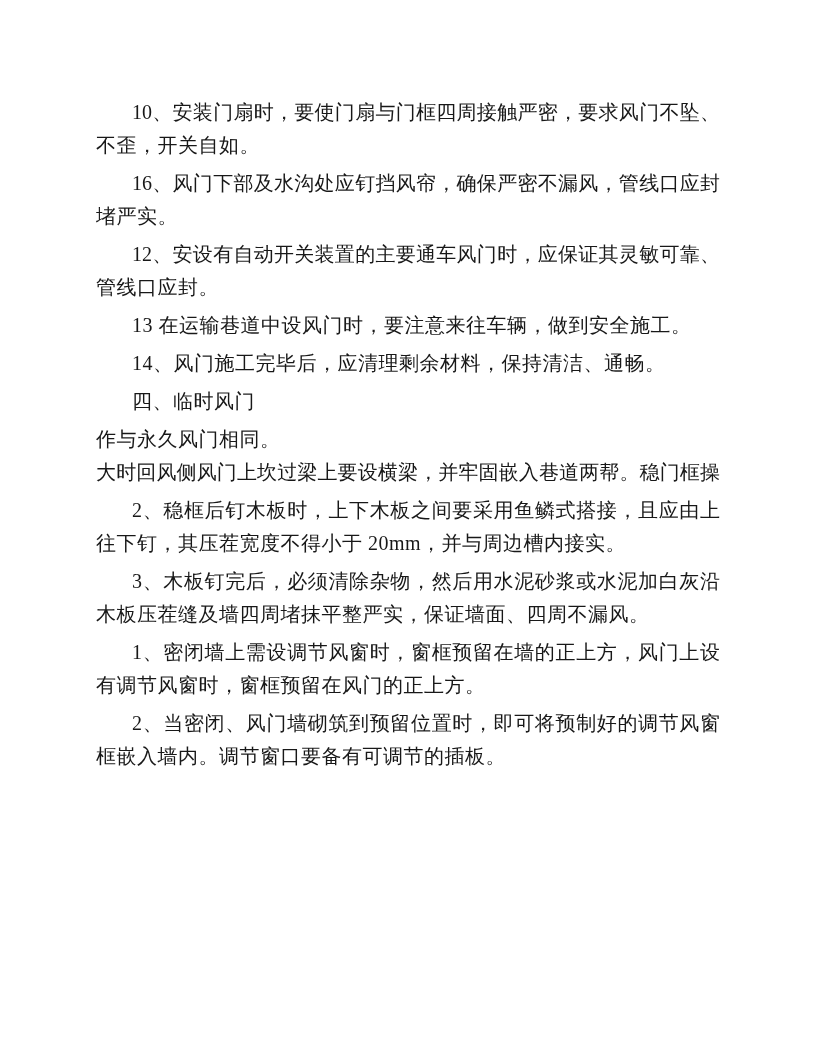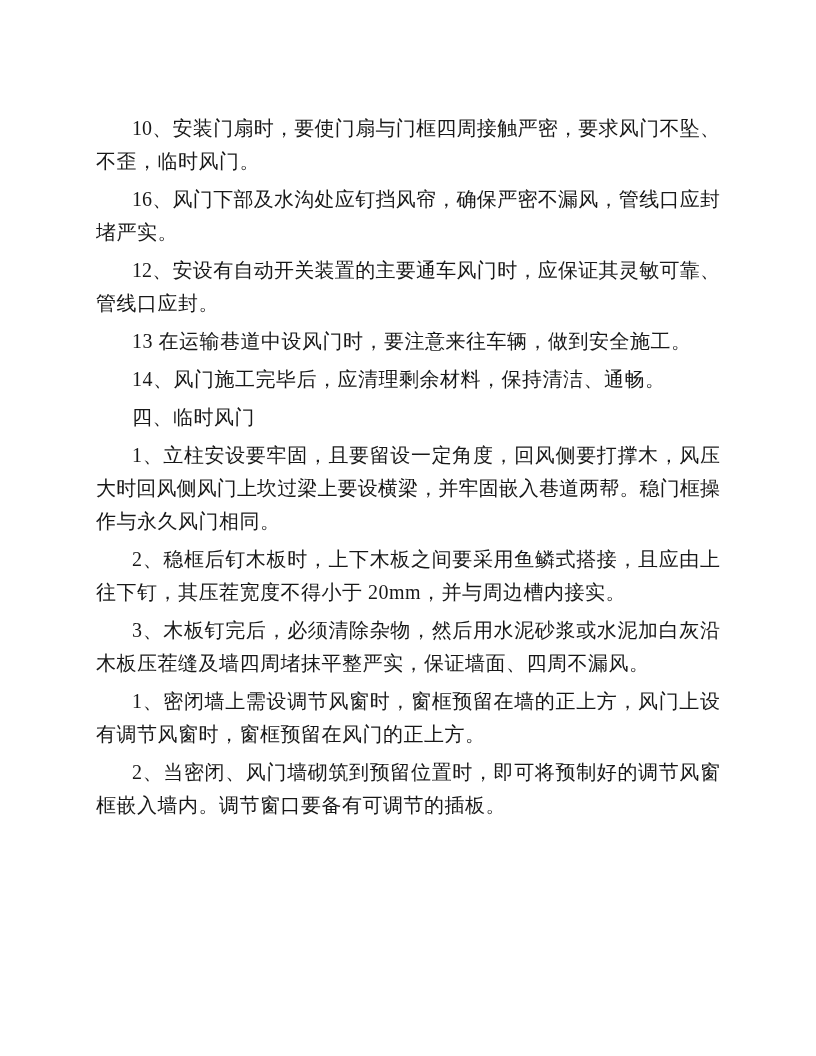--- a/index.html
+++ b/index.html
@@ -11,21 +11,21 @@
     position: relative;
     width: 816px;
     height: 1056px;
     background: #ffffff;
     overflow: hidden;
     font-family: "Liberation Serif", "DejaVu Serif", serif;
   }
   .doc-body {
     position: absolute;
     left: 96px;
-    top: 112px;
+    top: 96px;
     width: 624px;
     font-size: 20px;
     line-height: 33px;
     color: #181818;
   }
   .para {
     margin: 0 0 5px 0;
     padding: 0;
   }
   .line {
@@ -46,43 +46,42 @@
     text-indent: 36px;
   }
 </style>
 </head>
 <body>
 
 <div class="page">
   <div class="doc-body">
       <div class="para">
         <div class="line first fill">10、安装门扇时，要使门扇与门框四周接触严密，要求风门不坠、</div>
-        <div class="line natural">不歪，临时风门。</div>
+        <div class="line natural">不歪，开关自如。</div>
       </div>
       <div class="para">
         <div class="line first fill">16、风门下部及水沟处应钉挡风帘，确保严密不漏风，管线口应封</div>
         <div class="line natural">堵严实。</div>
       </div>
       <div class="para">
         <div class="line first fill">12、安设有自动开关装置的主要通车风门时，应保证其灵敏可靠、</div>
         <div class="line natural">管线口应封。</div>
       </div>
       <div class="para">
         <div class="line first natural">13 在运输巷道中设风门时，要注意来往车辆，做到安全施工。</div>
       </div>
       <div class="para">
         <div class="line first natural">14、风门施工完毕后，应清理剩余材料，保持清洁、通畅。</div>
       </div>
       <div class="para">
         <div class="line first natural">四、临时风门</div>
       </div>
       <div class="para">
-        <div class="line first fill">1、立柱安设要牢固，且要留设一定角度，回风侧要打撑木，风压</div>
+        <div class="line natural">作与永久风门相同。</div>
         <div class="line fill">大时回风侧风门上坎过梁上要设横梁，并牢固嵌入巷道两帮。稳门框操</div>
-        <div class="line natural">作与永久风门相同。</div>
       </div>
       <div class="para">
         <div class="line first fill">2、稳框后钉木板时，上下木板之间要采用鱼鳞式搭接，且应由上</div>
         <div class="line natural">往下钉，其压茬宽度不得小于 20mm，并与周边槽内接实。</div>
       </div>
       <div class="para">
         <div class="line first fill">3、木板钉完后，必须清除杂物，然后用水泥砂浆或水泥加白灰沿</div>
         <div class="line natural">木板压茬缝及墙四周堵抹平整严实，保证墙面、四周不漏风。</div>
       </div>
       <div class="para">

